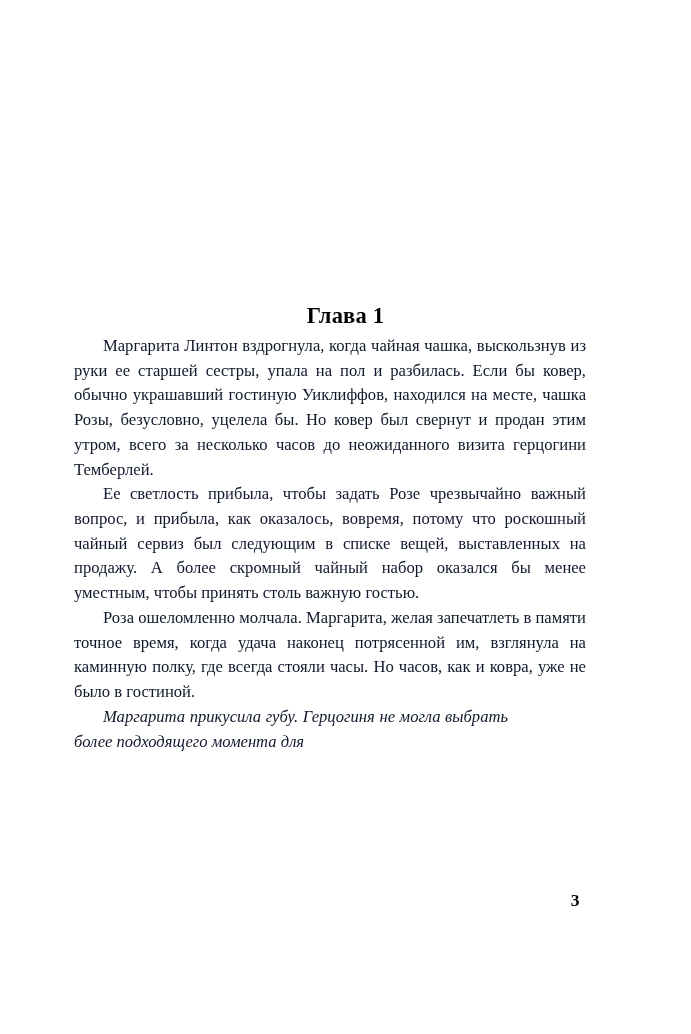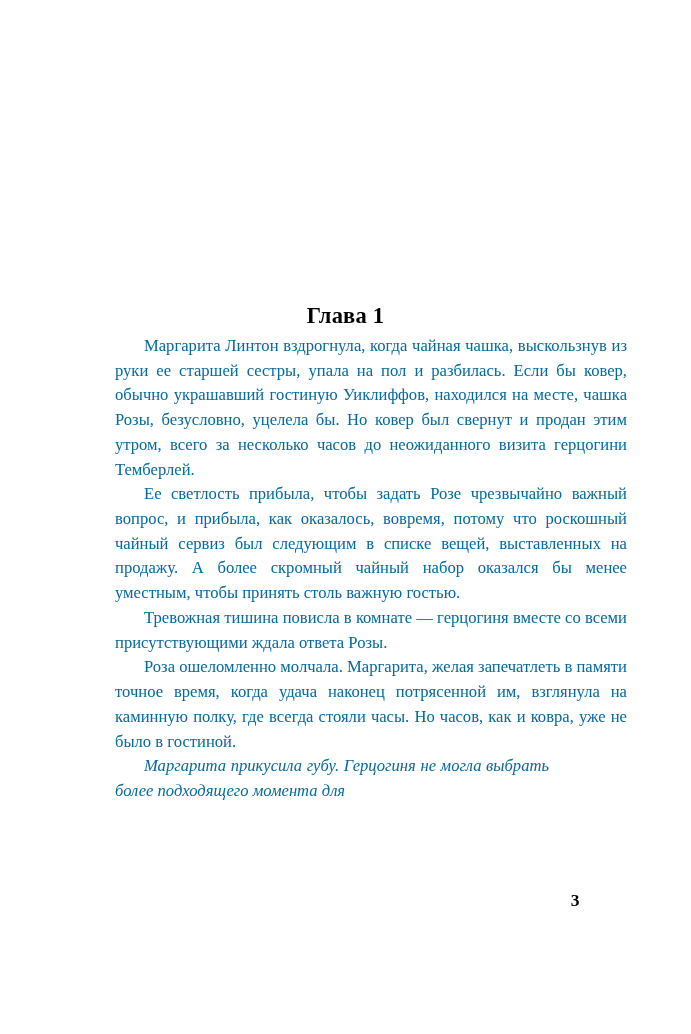--- a/index.html
+++ b/index.html
@@ -41,23 +41,22 @@
   
   .text-block {
     position: absolute;
     left: 74px;
     top: 334px;
     width: 512px;
     font-size: 16.6px;
     line-height: 24.72px;
     text-align: justify;
     text-justify: inter-word;
-    color: #0369a1;
+    color: #0f172a;
     hyphens: manual;
-    margin-left: 41px;
   }
 
   .para {
     margin: 0;
     text-indent: 29px;
     text-align: justify;
   }
   .para:last-of-type {
     text-align: justify;
   }
@@ -89,20 +88,19 @@
 </head>
 <body>
 
 <div class="page">
 
   <h1 class="chapter-title">Глава 1</h1>
 
   <div class="text-block">
     <p class="para">Маргарита Линтон вздрогнула, когда чайная чашка, выскользнув из руки ее старшей сестры, упала на пол и разбилась. Если бы ковер, обычно украшавший гостиную Уиклиффов, находился на месте, чашка Розы, безусловно, уцелела бы. Но ковер был свернут и продан этим утром, всего за несколько часов до неожиданного визита герцогини Темберлей.</p>
     <p class="para">Ее светлость прибыла, чтобы задать Розе чрезвычайно важный вопрос, и прибыла, как оказалось, вовремя, потому что роскошный чайный сервиз был следующим в списке вещей, выставленных на продажу. А более скромный чайный набор оказался бы менее уместным, чтобы принять столь важную гостью.</p>
-    <p class="para">Тревожная тишина повисла в комнате — герцогиня вместе со всеми присутствующими ждала ответа Розы.</p>
     <p class="para">Роза ошеломленно молчала. Маргарита, желая запечатлеть в памяти точное время, когда удача наконец потрясенной им, взглянула на каминную полку, где всегда стояли часы. Но часов, как и ковра, уже не было в гостиной.</p>
     <p class="para tail">Маргарита прикусила губу. Герцогиня не могла выбрать более подходящего момента для</p>
   </div>
 
   <div class="folio">3</div>
 
 </div>
 
 </body></html>

